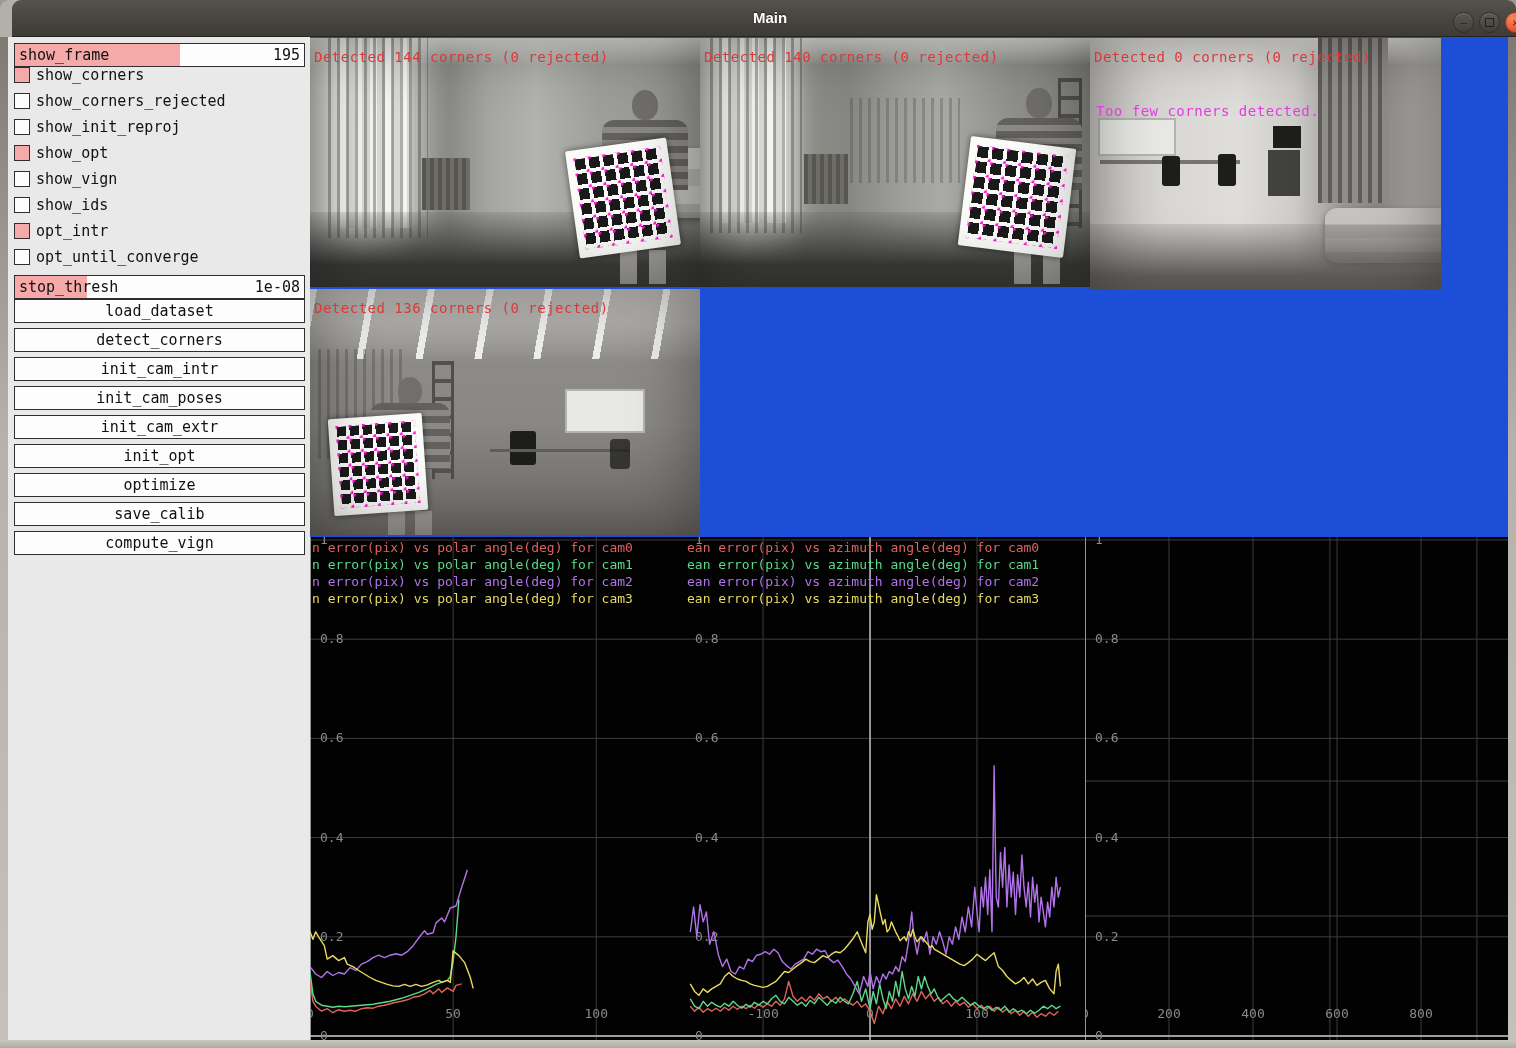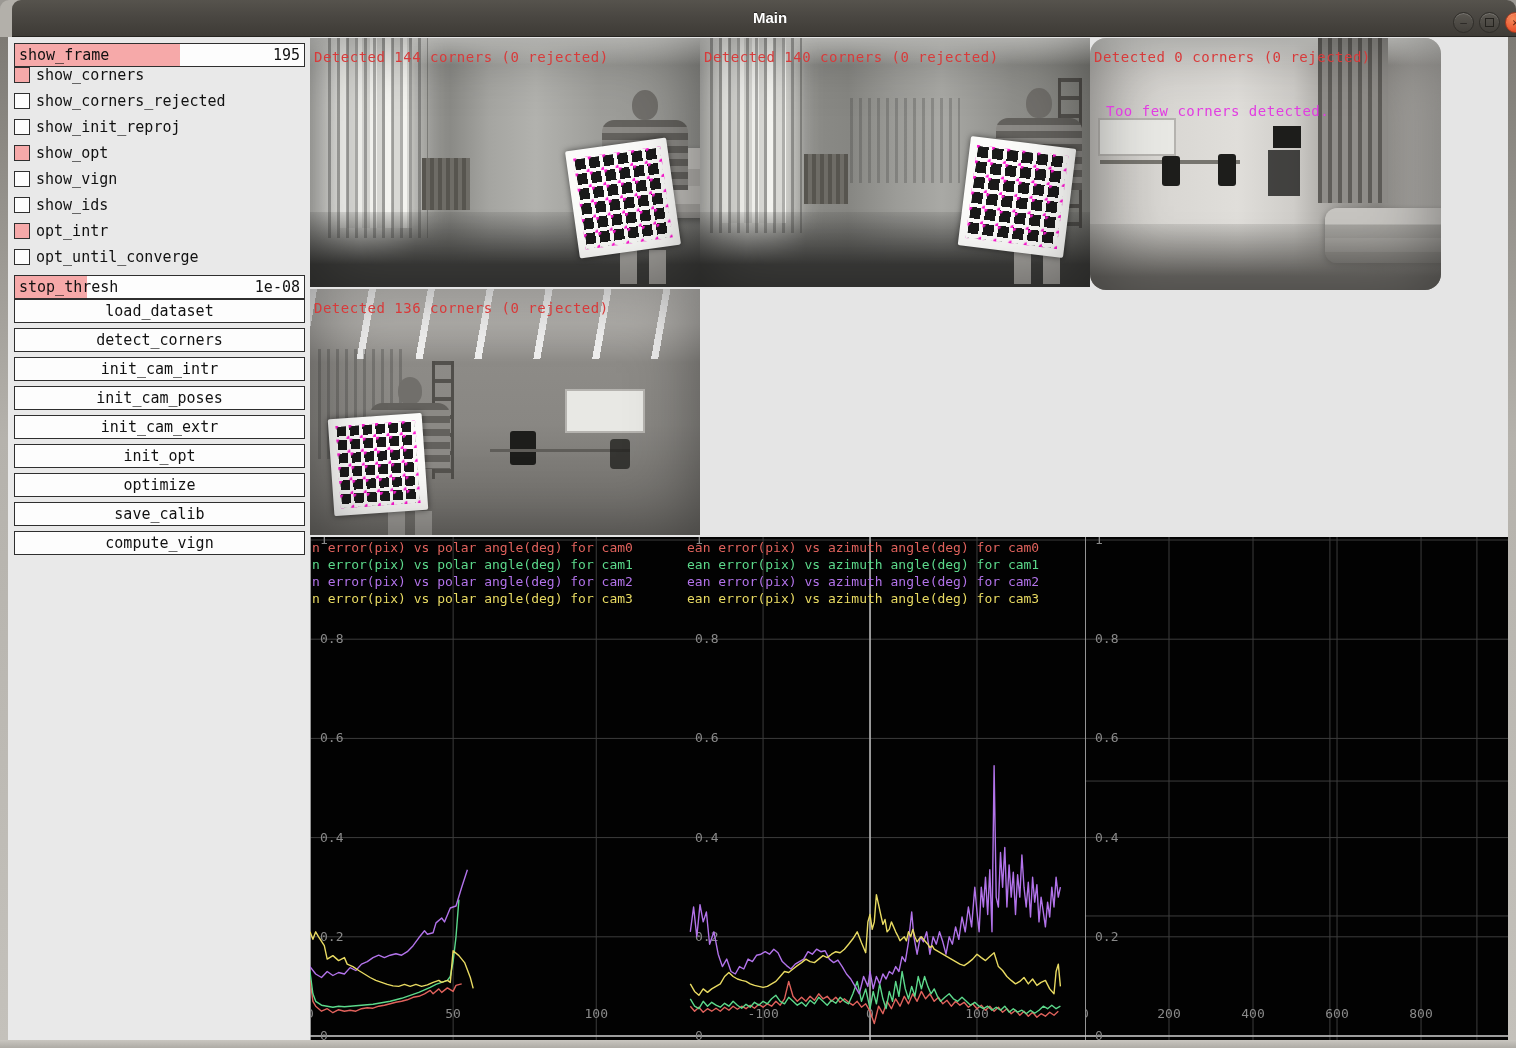--- a/index.html
+++ b/index.html
@@ -33,25 +33,25 @@
   .slider .fill{position:absolute;left:0;top:0;bottom:0;background:#f6a9a9;}
   .slider .lab{position:absolute;left:4px;top:2px;}
   .slider .val{position:absolute;right:4px;top:2px;}
   .cbrow{display:flex;align-items:center;height:16px;margin-bottom:10px;}
   .cbox{width:16px;height:16px;border:1px solid #2f2f2f;background:#fdfdfd;box-sizing:border-box;
     margin-right:6px;flex:0 0 auto;}
   .cbox.checked{background:#f6a9a9;}
   .pbtn{height:22px;border:1px solid #2f2f2f;background:#fdfdfd;margin-bottom:5px;
     display:flex;align-items:center;justify-content:center;font-size:15px;cursor:default;}
   
-  #main{position:absolute;left:310px;top:37px;width:1198px;height:1003px;background:#e5e5e5;overflow:hidden;}
+  #main{position:absolute;left:310px;top:37px;width:1198px;height:1003px;background:#1d4ed8;overflow:hidden;}
   .cam{position:absolute;overflow:hidden;background:#8e8c88;}
   .cam .vign{position:absolute;inset:0;box-shadow:inset 0 0 70px rgba(0,0,0,.42);}
   .cam-status{position:absolute;left:4px;top:11px;color:#d83a3a;font-size:14px;letter-spacing:.5px;white-space:pre;}
-  .cam-warning{position:absolute;left:16px;top:65px;color:#e23ce2;font-size:14px;letter-spacing:.5px;}
+  .cam-warning{position:absolute;left:6px;top:65px;color:#e23ce2;font-size:14px;letter-spacing:.5px;}
   .layer{position:absolute;}
   
   .floor{left:0;right:0;bottom:0;height:30%;background:linear-gradient(to bottom,rgba(70,70,68,.15),#3c3c3a 70%);}
   .ceil{left:0;right:0;top:0;height:12%;background:linear-gradient(to bottom,#dededa,rgba(210,210,206,0) 90%);}
   .window-pane{background:repeating-linear-gradient(to right,#f4f4f0 0 7px,#d9d9d5 7px 15px);
     box-shadow:0 0 26px 10px rgba(250,250,246,.55);}
   .curtain{background:repeating-linear-gradient(to right,rgba(58,58,56,.38) 0 3px,rgba(0,0,0,0) 3px 9px);}
   .radiator{background:repeating-linear-gradient(to right,#57554f 0 4px,#6e6c66 4px 8px);}
   .mattress{border-radius:12px;background:linear-gradient(to bottom,#c6c4c0 0 30%,#b1afab 30% 55%,#c0beba 55% 80%,#a8a6a2 80%);
     box-shadow:0 3px 6px rgba(0,0,0,.4);}
@@ -183,21 +183,21 @@
       <div class="layer legs" style="left:314px;top:212px;width:46px;height:34px;"></div>
       <div class="board" style="left:264px;top:104px;width:106px;height:110px;transform:rotate(7deg);">
         <div class="board-tags"></div>
         <div class="board-dots"></div>
       </div>
       <div class="vign"></div>
       <div class="cam-status">Detected 140 corners (0 rejected)</div>
     </div>
 
     <div class="cam" id="cam2" style="left:780px;top:1px;width:351px;height:252px;
-         background:linear-gradient(to right,#c6c4c0 0%,#d8d6d2 20%,#e0dedA 42%,#cfcdc9 58%,#9b9995 72%,#8a8884 82%,#a5a39f 92%,#b1afab 100%);border-radius:16px;">
+         background:linear-gradient(to right,#c6c4c0 0%,#d8d6d2 20%,#e0dedA 42%,#cfcdc9 58%,#9b9995 72%,#8a8884 82%,#a5a39f 92%,#b1afab 100%);">
       <div class="layer ceil"></div>
       <div class="layer whiteboard" style="left:8px;top:80px;width:78px;height:38px;"></div>
       <div class="layer" style="left:10px;top:122px;width:140px;height:4px;background:#77756f;"></div>
       <div class="layer darkbox" style="left:72px;top:118px;width:18px;height:30px;border-radius:3px;"></div>
       <div class="layer darkbox" style="left:128px;top:116px;width:18px;height:32px;border-radius:3px;"></div>
       <div class="layer darkbox" style="left:183px;top:88px;width:28px;height:22px;"></div>
       <div class="layer darkbox" style="left:178px;top:112px;width:32px;height:46px;opacity:.8;"></div>
       <div class="layer curtain" style="left:228px;top:0;width:70px;height:165px;opacity:1;background:repeating-linear-gradient(to right,#5f5d59 0 4px,#8f8d89 4px 10px);"></div>
       <div class="layer mattress" style="left:235px;top:170px;width:150px;height:55px;"></div>
       <div class="layer floor" style="height:26%;background:linear-gradient(to bottom,rgba(110,110,106,.2),#6b6965 80%);"></div>

